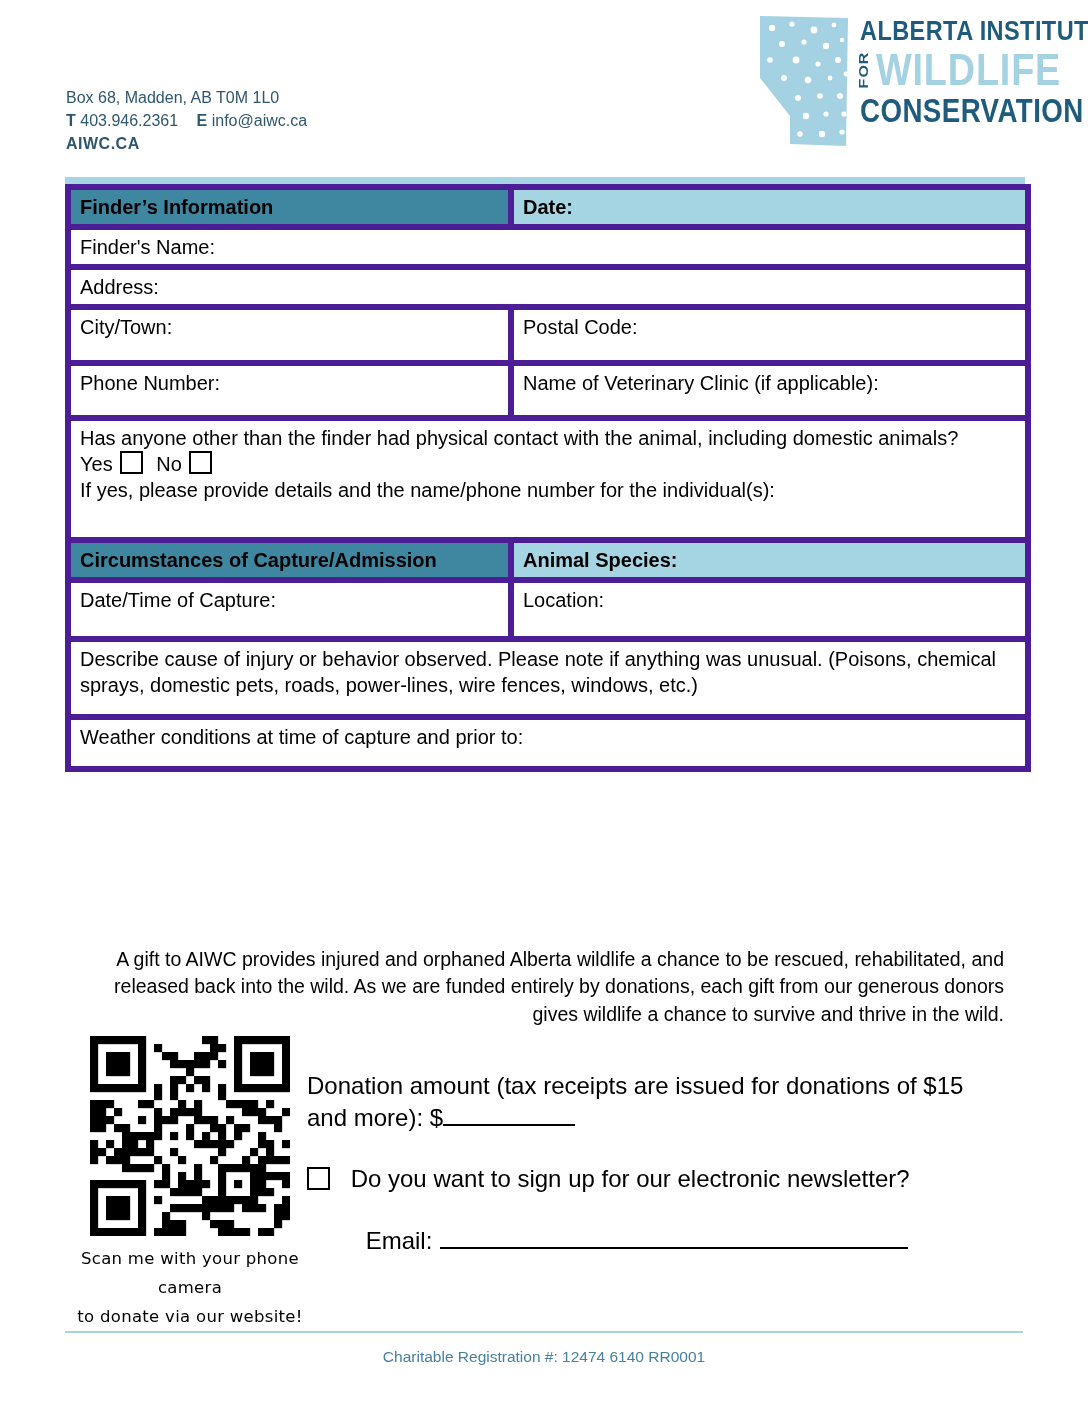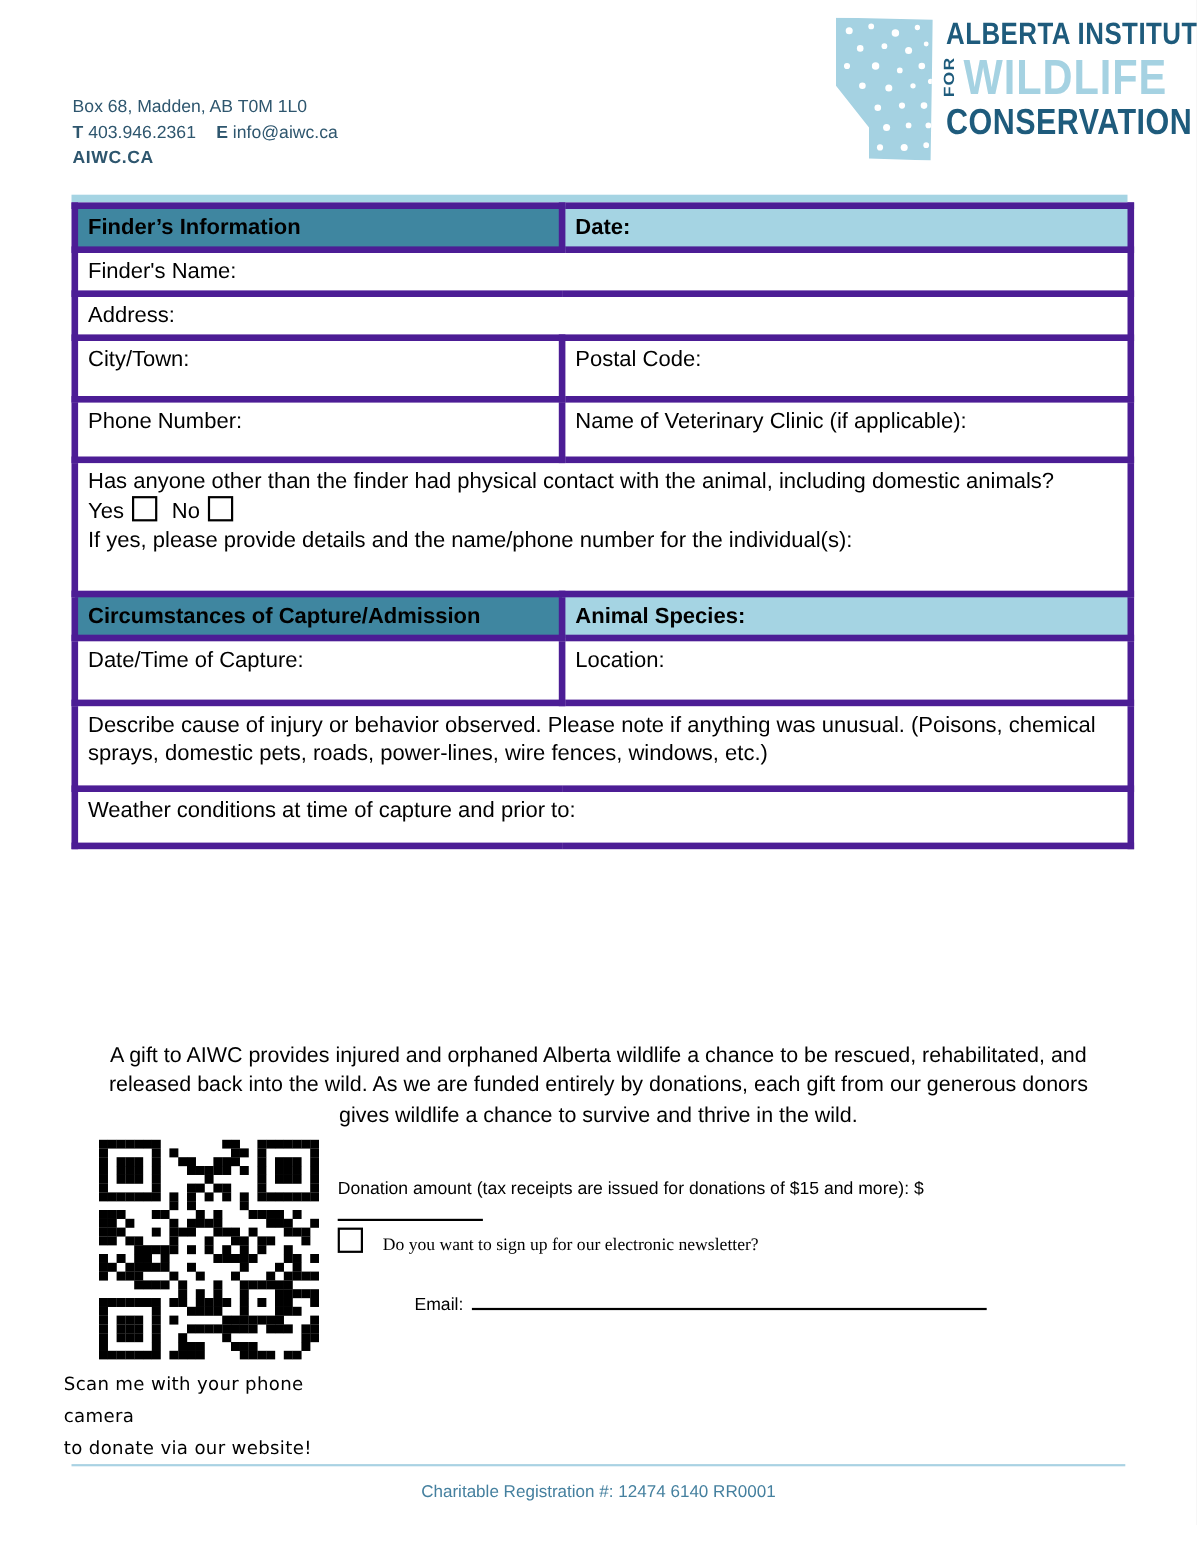--- a/index.html
+++ b/index.html
@@ -29,29 +29,29 @@
     font-size:20px;table-layout:fixed;
   }
   table.form{border:3px solid #000;}
   table.form td{border:6px solid #4c1d95;vertical-align:top;padding:4px 9px;line-height:1.3;}
   td.hdr-dark{background:#3f86a0;font-weight:bold;padding:2px 9px;vertical-align:middle;}
   td.hdr-light{background:#a5d4e3;font-weight:bold;padding:2px 9px;vertical-align:middle;}
   .cb{display:inline-block;width:19px;height:19px;border:2px solid #000;vertical-align:-3px;margin:0 8px 0 7px;background:#fff;}
   
   .headline{position:absolute;left:104px;top:868px;width:880px;text-align:center;
     font-size:20.5px;font-weight:bold;font-style:italic;line-height:1.4;}
-  .pitch{position:absolute;left:84px;top:946px;width:920px;text-align:center;font-size:19.5px;line-height:1.4;}
+  .pitch{position:absolute;left:84px;top:946px;width:920px;text-align:right;font-size:19.5px;line-height:1.4;}
   .qr{position:absolute;left:90px;top:1036px;width:200px;height:200px;}
-  .donate-block{position:absolute;left:307px;top:1070px;width:660px;font-size:16px;line-height:1.35;}
+  .donate-block{position:absolute;left:307px;top:1070px;width:660px;font-size:24px;line-height:1.35;}
   .amount-line .fill{display:inline-block;width:132px;border-bottom:2px solid #000;height:16px;}
-  .newsletter-line{font-family:Liberation Serif, serif;}
+  .newsletter-line{margin-top:28px;}
   .newsletter-line .cb{margin:0 14px 0 0;}
   .email-line{margin-top:30px;text-align:center;}
   .email-line .fill{display:inline-block;width:468px;border-bottom:2px solid #000;height:16px;margin-left:8px;}
-  .qr-caption{position:absolute;left:58px;top:1245px;width:264px;text-align:left;
+  .qr-caption{position:absolute;left:58px;top:1245px;width:264px;text-align:center;
     font-family:"DejaVu Sans",cursive;font-size:16.5px;line-height:1.75;letter-spacing:0.3px;}
   
   .footer-rule{position:absolute;left:65px;top:1331px;width:958px;height:2px;background:#a9d2e3;}
   .footer-text{position:absolute;left:0;top:1348px;width:100%;text-align:center;font-size:15.5px;color:#45809f;}
 </style>
 </head>
 <body>
 
 <div class="page">
 

